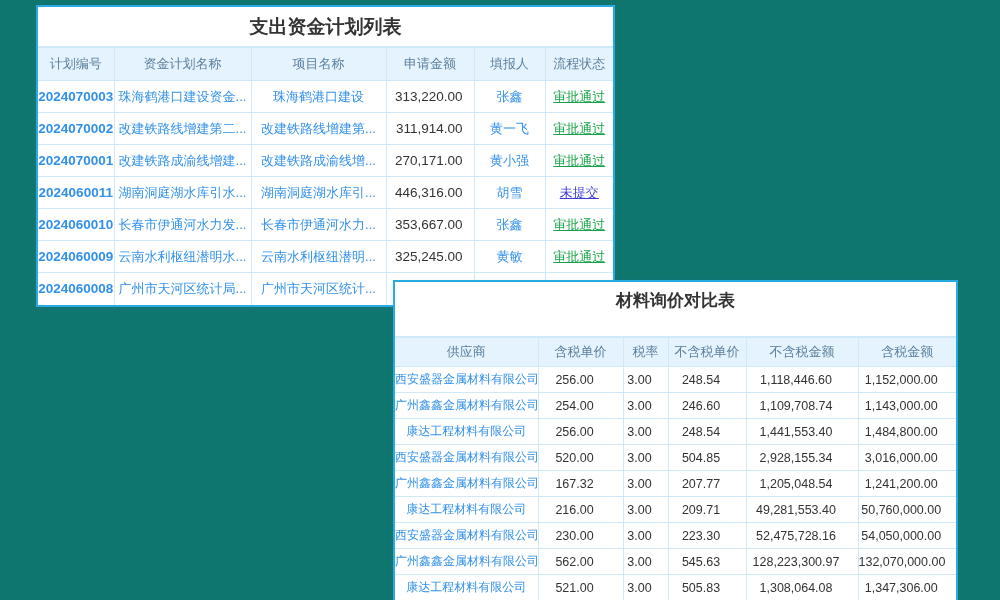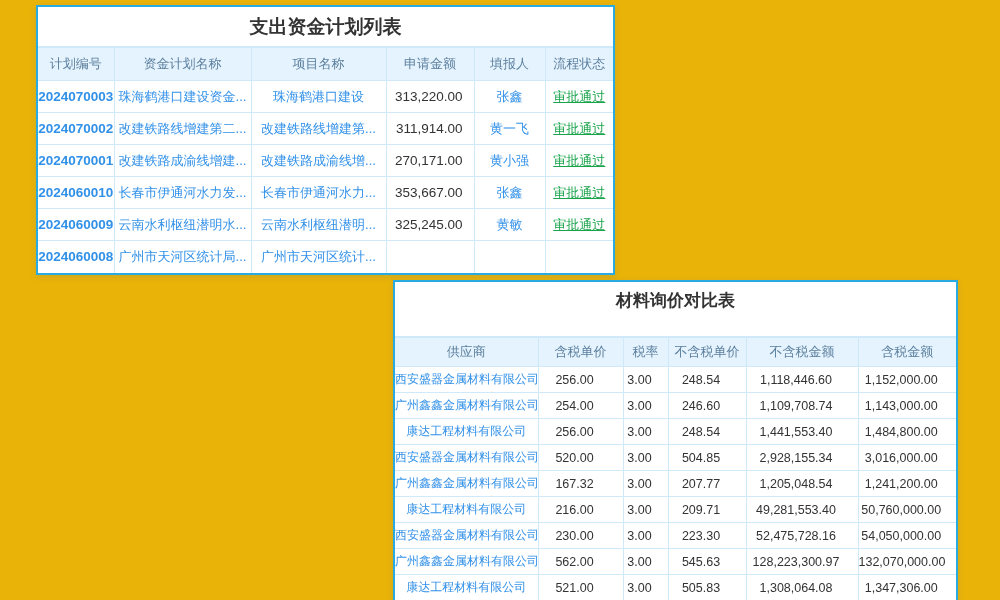--- a/index.html
+++ b/index.html
@@ -1,18 +1,18 @@
 <!DOCTYPE html>
 <html><head>
 <meta charset="utf-8">
 <style>
   * { margin: 0; padding: 0; box-sizing: border-box; }
   html, body { width: 1000px; height: 600px; background: #ffffff; overflow: hidden;
     font-family: "Liberation Sans", "DejaVu Sans", sans-serif; }
-  .stage { position: relative; width: 1000px; height: 600px; background: #eab308; }
+  .stage { position: relative; width: 1000px; height: 600px; background: #0f766e; }
 
   .panel { position: absolute; background: #ffffff; border: 2px solid #29abe2;
     box-shadow: 0 2px 6px rgba(60,120,160,0.18); }
   .panel-title { text-align: center; font-weight: bold; color: #333333;
     border-bottom: 1px solid #cfe9f8; background: #ffffff; }
 
   table { border-collapse: collapse; table-layout: fixed; width: 100%; }
   th, td { border: 1px solid #cfe9f8; overflow: hidden; white-space: nowrap;
     text-align: center; }
   tr > th:first-child, tr > td:first-child { border-left: none; }
@@ -87,20 +87,28 @@
           </tr>
           <tr>
             <td class="c-id">2024070001</td>
             <td class="c-name">改建铁路成渝线增建...</td>
             <td class="c-name">改建铁路成渝线增...</td>
             <td class="c-amount">270,171.00</td>
             <td class="c-person">黄小强</td>
             <td class="c-status"><span class="st-approved">审批通过</span></td>
           </tr>
           <tr>
+            <td class="c-id">2024060011</td>
+            <td class="c-name">湖南洞庭湖水库引水...</td>
+            <td class="c-name">湖南洞庭湖水库引...</td>
+            <td class="c-amount">446,316.00</td>
+            <td class="c-person">胡雪</td>
+            <td class="c-status"><span class="st-not_submitted">未提交</span></td>
+          </tr>
+          <tr>
             <td class="c-id">2024060010</td>
             <td class="c-name">长春市伊通河水力发...</td>
             <td class="c-name">长春市伊通河水力...</td>
             <td class="c-amount">353,667.00</td>
             <td class="c-person">张鑫</td>
             <td class="c-status"><span class="st-approved">审批通过</span></td>
           </tr>
           <tr>
             <td class="c-id">2024060009</td>
             <td class="c-name">云南水利枢纽潜明水...</td>

